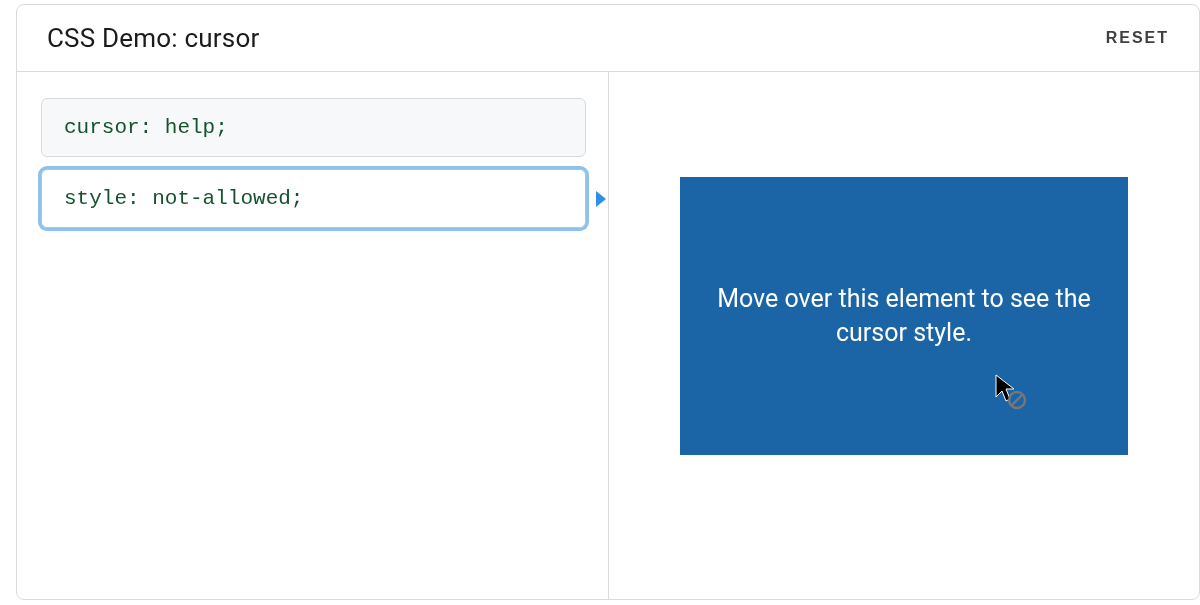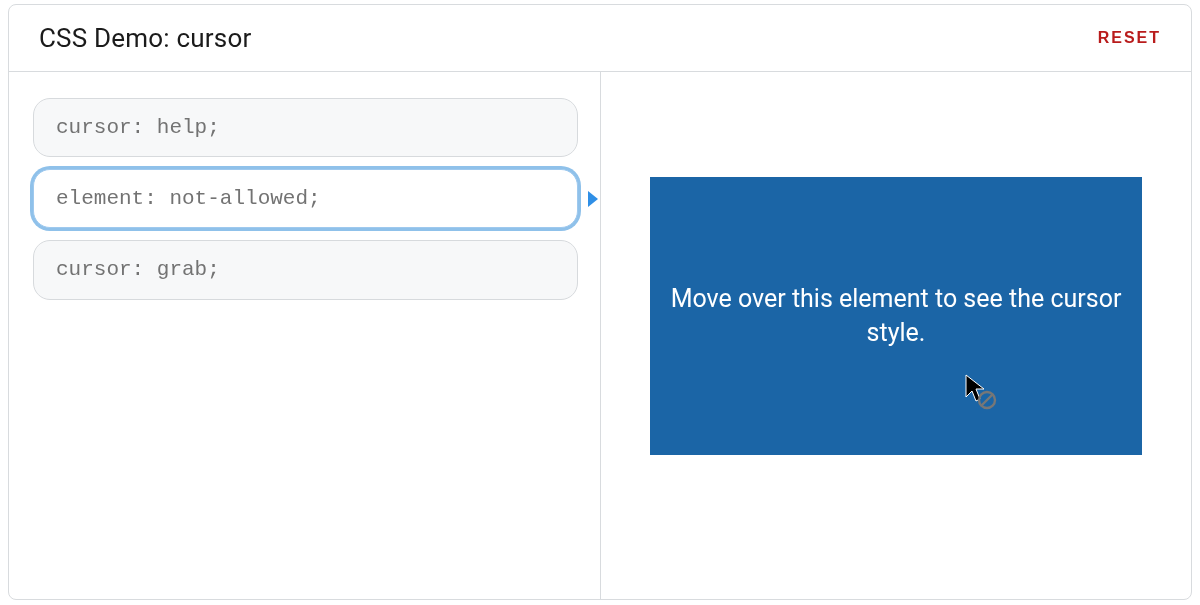--- a/index.html
+++ b/index.html
@@ -1,20 +1,20 @@
 <!DOCTYPE html>
 <html><head>
 <meta charset="utf-8">
 <style>
   * { box-sizing: border-box; margin: 0; padding: 0; }
   html, body { width: 1200px; height: 605px; font-family: -apple-system, BlinkMacSystemFont, "Segoe UI", Roboto, Helvetica, Arial, sans-serif; background: #fff; }
   .frame {
     width: 1184px;
     height: 596px;
-    margin: 4px 8px;
+    margin: 4px 16px;
     border: 1px solid #d8dbde;
     border-radius: 8px;
     display: flex;
     flex-direction: column;
     overflow: hidden;
   }
   .header {
     display: flex;
     align-items: center;
     justify-content: space-between;
@@ -24,21 +24,21 @@
   .title {
     font-size: 26px;
     font-weight: 400;
     color: #1b1b1b;
     letter-spacing: .2px;
   }
   .reset {
     font-size: 16px;
     font-weight: 600;
     letter-spacing: 2px;
-    color: #b91c1c;
+    color: #404040;
     background: none;
     border: none;
     cursor: pointer;
   }
   .body {
     flex: 1;
     display: flex;
     min-height: 0;
   }
   .left {
@@ -52,25 +52,25 @@
   }
   .option-row {
     position: relative;
     display: flex;
     align-items: center;
   }
   .option {
     flex: 1;
     background: #f7f8f9;
     border: 1px solid #d7dadd;
-    border-radius: 17px;
+    border-radius: 6px;
     padding: 16px 22px;
     font-family: ui-monospace, SFMono-Regular, Menlo, Consolas, "Liberation Mono", monospace;
     font-size: 21px;
-    color: #737373;
+    color: #14532d;
     cursor: pointer;
     line-height: 1.2;
   }
   .option.selected {
     background: #fff;
     border: 1px solid #9fc9ee;
     box-shadow: 0 0 0 3px #8fc1ea;
   }
   .triangle {
     position: absolute;
@@ -83,21 +83,21 @@
     border-left: 10px solid #2f8fe6;
   }
   .right {
     flex: 1;
     display: flex;
     align-items: center;
     justify-content: center;
     padding: 20px;
   }
   .demo-box {
-    width: 492px;
+    width: 448px;
     height: 278px;
     background: #1b65a6;
     color: #fff;
     display: flex;
     flex-direction: column;
     align-items: flex-start;
     justify-content: center;
     position: relative;
     font-size: 25px;
     text-align: center;
@@ -121,25 +121,22 @@
     <div class="title">CSS Demo: cursor</div>
     <button class="reset">RESET</button>
   </div>
   <div class="body">
     <div class="left">
 
     <div class="option-row">
           <div class="option">cursor: help;</div>
         </div>
         <div class="option-row">
-          <div class="option selected">element: not-allowed;</div>
+          <div class="option selected">style: not-allowed;</div>
           <div class="triangle"></div>
-        </div>
-        <div class="option-row">
-          <div class="option">cursor: grab;</div>
         </div>
       </div>
     <div class="right">
       <div class="demo-box">
         <div>Move over this element to see the cursor style.</div>
         <span class="cursor-glyph">
           <svg width="34" height="38" viewBox="0 0 34 38">
 
             <path d="M2 2 L2 24 L8 18 L12 28 L16 26 L12 16 L20 16 Z" fill="#000" stroke="#fff" stroke-width="1"></path>
 

